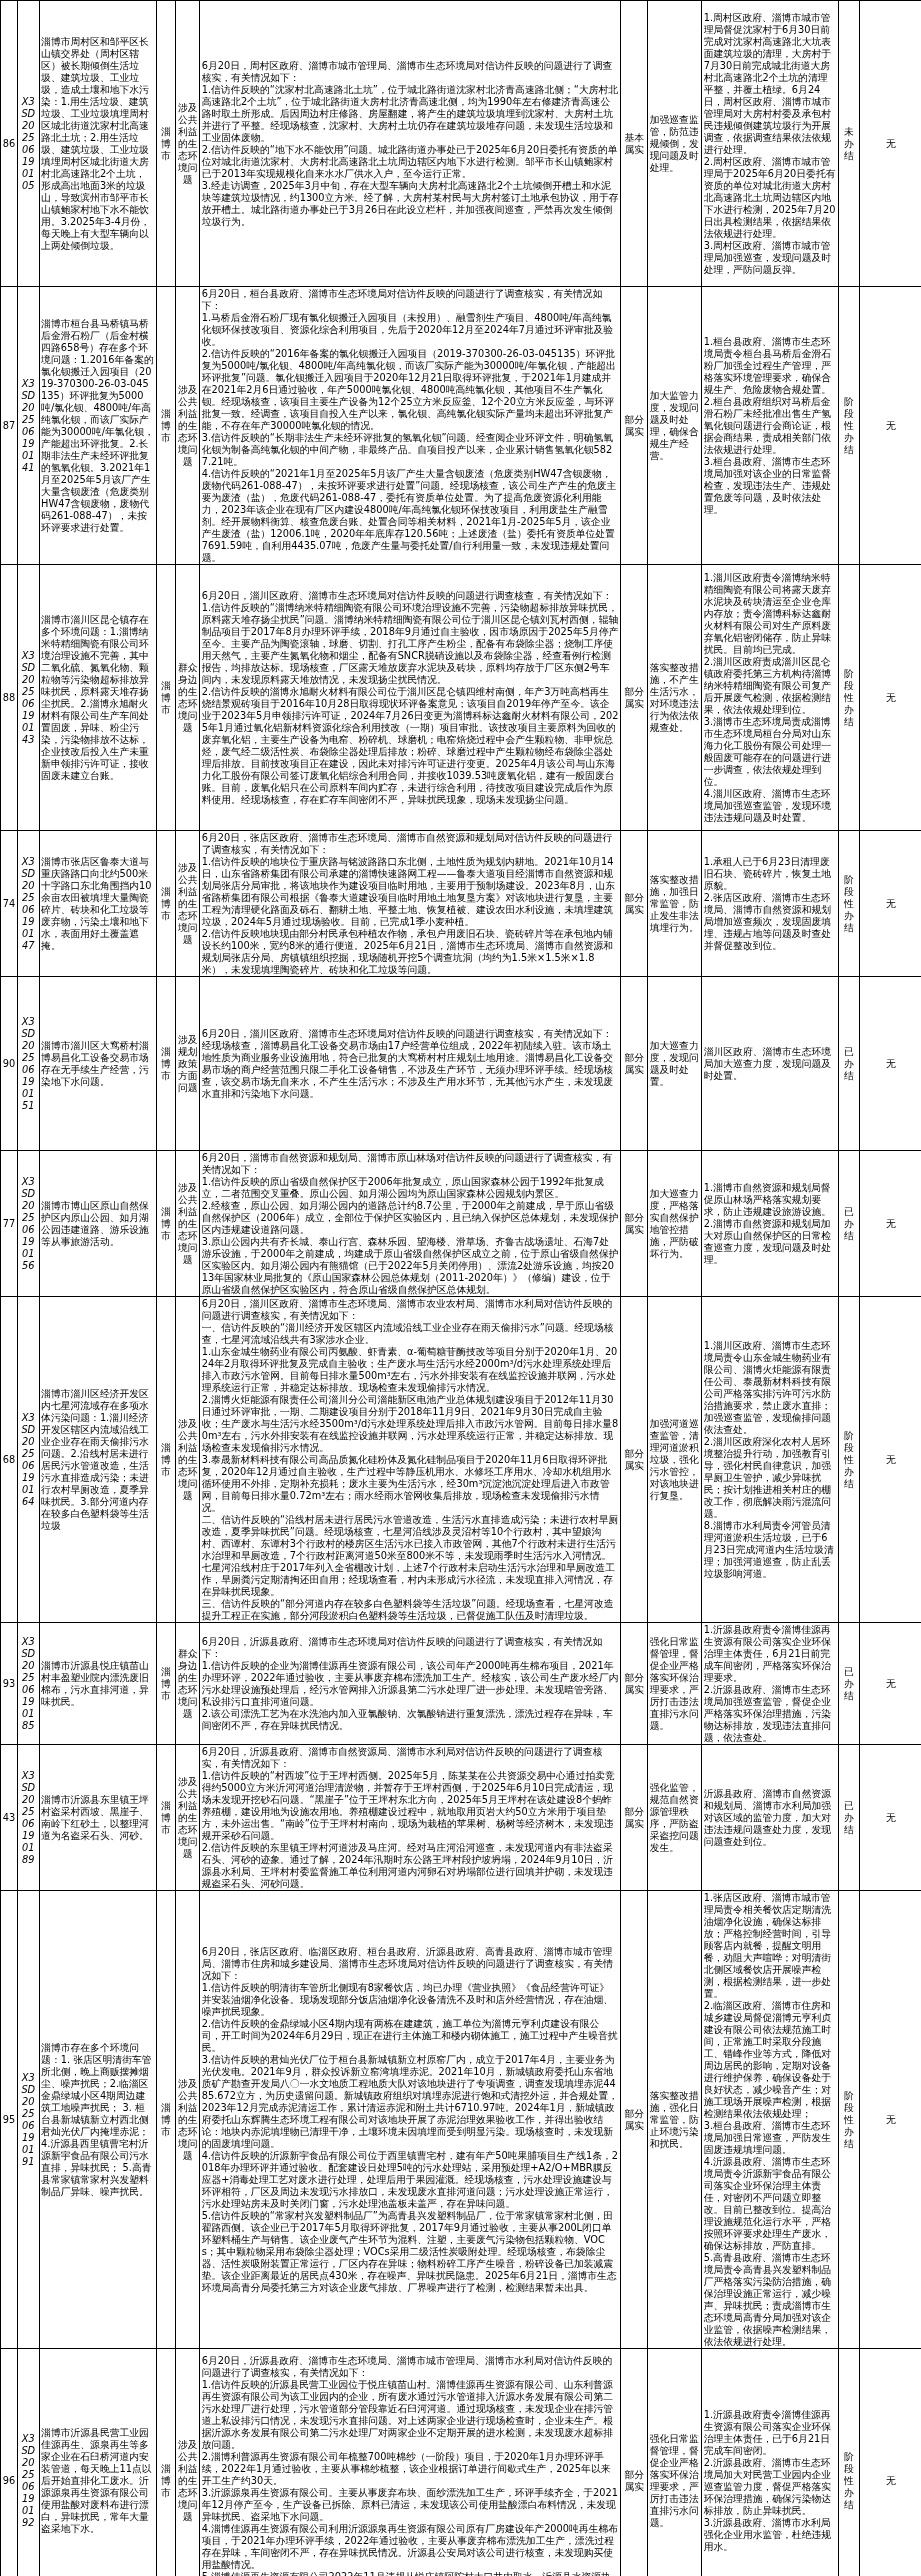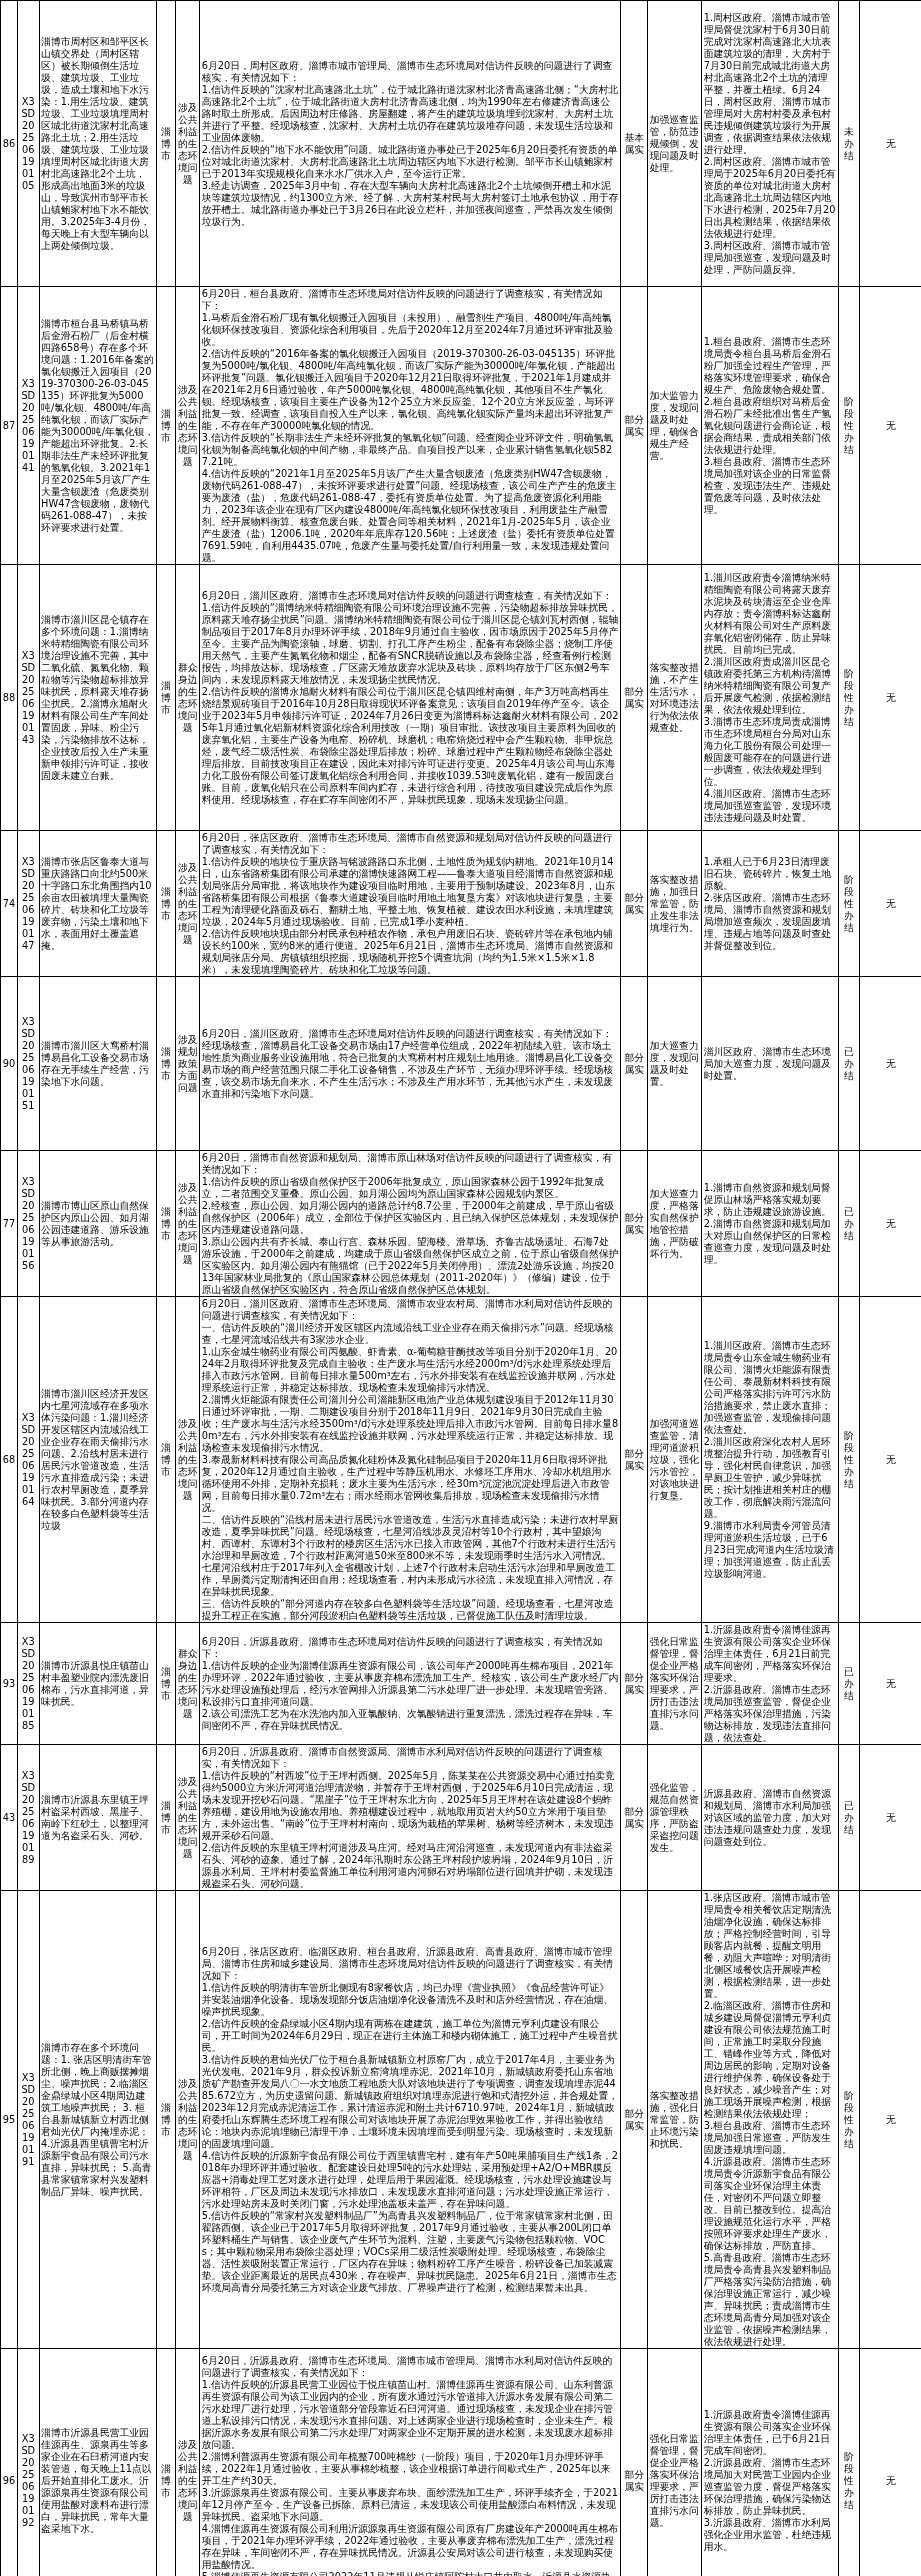--- a/index.html
+++ b/index.html
@@ -12,21 +12,21 @@
     line-height:12px;
     padding:0.5px 1.5px;
     vertical-align:middle;
     overflow:hidden;
     word-break:break-all;
     white-space:pre-line;
     box-sizing:border-box;
   }
   td.c{text-align:center;}
   td.l{text-align:left;text-align-last:auto;}
-  td.idcell{letter-spacing:0;}
+  td.idcell{letter-spacing:0;font-style:italic;}
 </style>
 </head>
 <body>
 
 <div class="doc">
   <table class="report">
     <colgroup>
         <col style="width: 17px;">
         <col style="width: 21.6px;">
         <col style="width: 117px;">
@@ -151,21 +151,21 @@
 一、信访件反映的“淄川经济开发区辖区内流域沿线工业企业存在雨天偷排污水”问题。经现场核查，七星河流域沿线共有3家涉水企业。
 1.山东金城生物药业有限公司丙氨酸、虾青素、α-葡萄糖苷酶技改等项目分别于2020年1月、2024年2月取得环评批复及完成自主验收；生产废水与生活污水经2000m³/d污水处理系统处理后排入市政污水管网。目前每日排水量500m³左右，污水外排安装有在线监控设施并联网，污水处理系统运行正常，并稳定达标排放。现场检查未发现偷排污水情况。
 2.淄博火炬能源有限责任公司淄川分公司淄能新区电池产业总体规划建设项目于2012年11月30日通过环评审批，一期、二期建设项目分别于2018年11月9日、2021年9月30日完成自主验收；生产废水与生活污水经3500m³/d污水处理系统处理后排入市政污水管网。目前每日排水量80m³左右，污水外排安装有在线监控设施并联网，污水处理系统运行正常，并稳定达标排放。现场检查未发现偷排污水情况。
 3.泰晟新材料科技有限公司高品质氮化硅粉体及氮化硅制品项目于2020年11月6日取得环评批复，2020年12月通过自主验收，生产过程中等静压机用水、水修坯工序用水、冷却水机组用水循环使用不外排，定期补充损耗；废水主要为生活污水，经30m³沉淀池沉淀处理后进入市政管网，目前每日排水量0.72m³左右；雨水经雨水管网收集后排放，现场检查未发现偷排污水情况。
 二、信访件反映的“沿线村居未进行居民污水管道改造，生活污水直排造成污染；未进行农村旱厕改造，夏季异味扰民”问题。经现场核查，七星河沿线涉及灵沼村等10个行政村，其中望娘沟村、西谭村、东谭村3个行政村的楼房区生活污水已接入市政管网，其他7个行政村未进行生活污水治理和旱厕改造，7个行政村距离河道50米至800米不等，未发现雨季时生活污水入河情况。七星河沿线村庄于2017年列入全省棚改计划，上述7个行政村未启动生活污水治理和旱厕改造工作，旱厕粪污定期清掏还田自用；经现场查看，村内未形成污水径流，未发现直排入河情况，存在异味扰民现象。
 三、信访件反映的“部分河道内存在较多白色塑料袋等生活垃圾”问题。经现场查看，七星河改造提升工程正在实施，部分河段淤积白色塑料袋等生活垃圾，已督促施工队伍及时清理垃圾。</td>
           <td class="c">部分属实</td>
           <td class="l">加强河道巡查监管，清理河道淤积垃圾，强化污水管控，对该地块进行复垦。</td>
           <td class="l">1.淄川区政府、淄博市生态环境局责令山东金城生物药业有限公司、淄博火炬能源有限责任公司、泰晟新材料科技有限公司严格落实排污许可污水防治措施要求，禁止废水直排；加强巡查监管，发现偷排问题依法查处。
 2.淄川区政府深化农村人居环境整治提升行动，加强教育引导，强化村民自律意识，加强旱厕卫生管护，减少异味扰民；按计划推进相关村庄的棚改工作，彻底解决雨污混流问题。
-9.淄博市水利局责令河管员清理河道淤积生活垃圾，已于6月23日完成河道内生活垃圾清理；加强河道巡查，防止乱丢垃圾影响河道。</td>
+8.淄博市水利局责令河管员清理河道淤积生活垃圾，已于6月23日完成河道内生活垃圾清理；加强河道巡查，防止乱丢垃圾影响河道。</td>
           <td class="c">阶段性办结</td>
           <td class="c">无</td>
         </tr>
         <tr style="height: 107px;">
           <td class="c">93</td>
           <td class="c idcell">X3SD202506190185</td>
           <td class="l">淄博市沂源县悦庄镇苗山村丰盈塑业院内漂洗废旧棉布，污水直排河道，异味扰民。</td>
           <td class="c">淄博市</td>
           <td class="c">群众身边的生态环境问题</td>
           <td class="l">6月20日，沂源县政府、淄博市生态环境局对信访件反映的问题进行了调查核实，有关情况如下：

